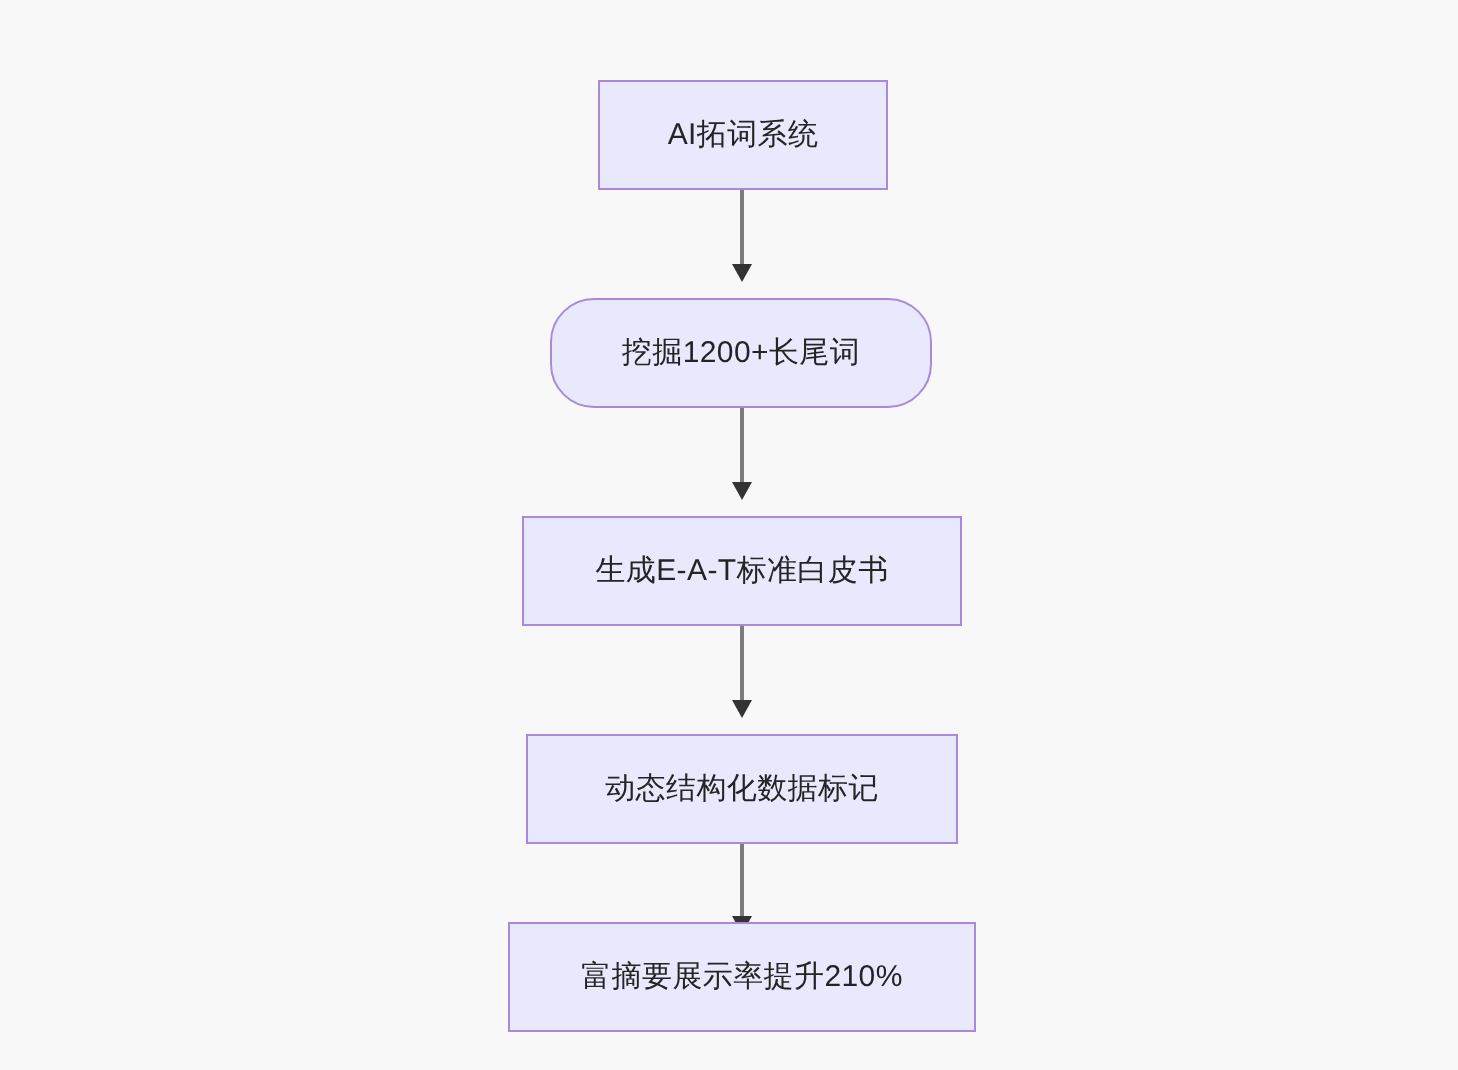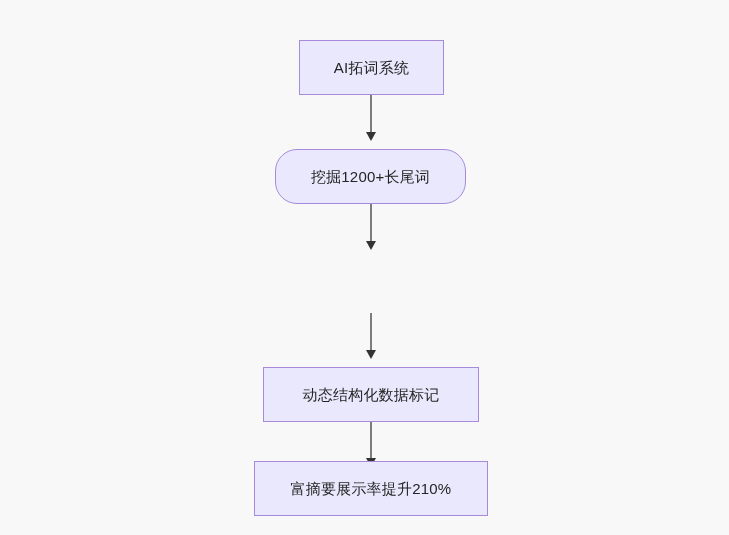--- a/index.html
+++ b/index.html
@@ -73,20 +73,23 @@
   <div class="arrowhead" style="left:365.5px; top:434px;"></div>
 
   <div class="node" style="left:299px; top:16px; width:145px; height:55px;">
     <span class="node-label">AI拓词系统</span>
   </div>
 
   <div class="node" style="left:275px; top:125px; width:191px; height:55px;border-radius:22px;">
     <span class="node-label">挖掘1200+长尾词</span>
   </div>
 
+  <div class="node" style="left:261px; top:234px; width:220px; height:55px;">
+    <span class="node-label">生成E-A-T标准白皮书</span>
+  </div>
 
   <div class="node" style="left:263px; top:343px; width:216px; height:55px;">
     <span class="node-label">动态结构化数据标记</span>
   </div>
 
   <div class="node" style="left:254px; top:437px; width:234px; height:55px;">
     <span class="node-label">富摘要展示率提升210%</span>
   </div>
 
 </div>

